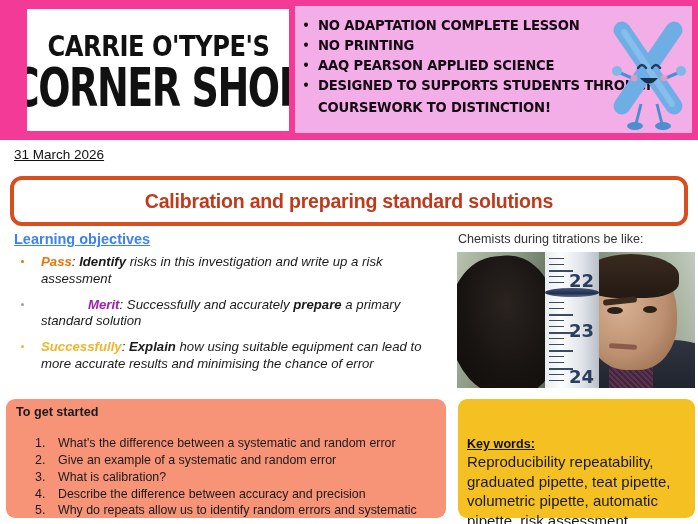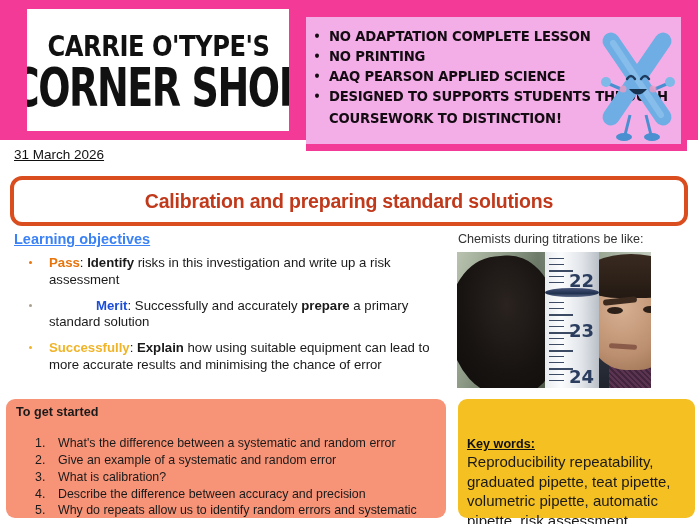--- a/index.html
+++ b/index.html
@@ -67,21 +67,21 @@
   }
   .banner-right {
     flex: 1 1 auto;
     background: #F3AEE8;
     position: relative;
     box-sizing: border-box;
     padding: 7px 0 0 0;
     border-top: 6px solid #F23A96;
     border-bottom: 7px solid #F23A96;
     border-right: 6px solid #F23A96;
-    margin: 11px;
+    margin: 0;
     height: 140px;
   }
   .banner-list {
     list-style: none;
     margin: 0;
     padding: 2px 0 0 8px;
   }
   .banner-list li {
     position: relative;
     padding-left: 15px;
@@ -156,22 +156,23 @@
   }
   .lo-heading {
     font-size: 14.5px;
     font-weight: bold;
     color: #3b82f6;
     text-decoration: underline;
     margin: 0 0 7px 0;
   }
   .lo-list {
     list-style: none;
-    margin: 8px;
+    margin: 0;
     padding: 0;
+    font-style: italic;
   }
   .lo-list li {
     position: relative;
     padding-left: 27px;
     margin-bottom: 9px;
     font-size: 13.2px;
     line-height: 1.27;
     color: #1a1a1a;
   }
   .lo-list li::before {
@@ -180,35 +181,35 @@
     left: 7px; top: 6px;
     width: 3px; height: 3px;
     border-radius: 50%;
   }
   .lo-list li.lvl-pass::before   { background: #E8740C; }
   .lo-list li.lvl-merit::before  { background: #A8A08E; }
   .lo-list li.lvl-dist::before   { background: #F0B428; }
 
   .lvl-label { font-weight: bold; }
   .lbl-pass  { color: #E8740C; }
-  .lbl-merit { color: #1d4ed8; padding-left: 47px; }
+  .lbl-merit { color: #a21caf; padding-left: 47px; }
   .lbl-dist  { color: #F0B428; }
   .cmd { font-weight: bold; color: #1a1a1a; }
 
   
   .meme-caption {
     position: absolute;
     left: 458px; top: 232px;
     font-size: 12.6px;
     color: #333333;
   }
   .meme-frame {
     position: absolute;
     left: 457px; top: 252px;
-    width: 194px;
+    width: 238px;
     height: 136px;
     overflow: hidden;
     background: #6a6f5a;
   }
   .meme-bg-left {
     position: absolute; left: 0; top: 0;
     width: 46%; height: 100%;
     background: linear-gradient(110deg,#b9c3b0 0%, #8d9a86 38%, #6d7a68 60%, #55604f 100%);
   }
   .meme-bg-right {

